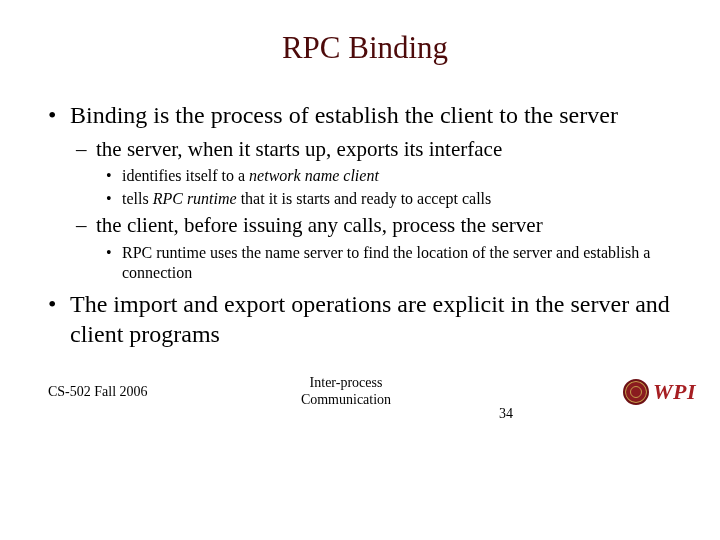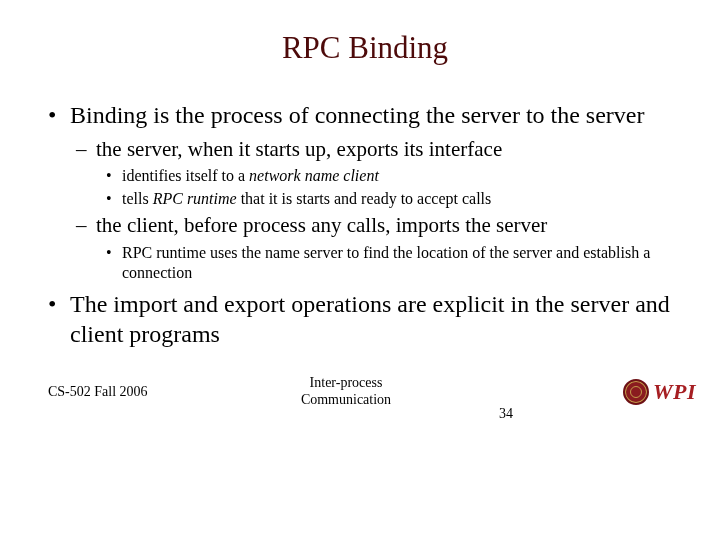--- a/index.html
+++ b/index.html
@@ -32,21 +32,21 @@
 </style>
 </head>
 <body>
 
 <div class="slide">
   <h1 class="title">RPC Binding</h1>
 
   <ul class="lvl1">
     <li>
       <span class="b">•</span>
-      <span class="t">Binding is the process of connecting the server to the server</span>
+      <span class="t">Binding is the process of establish the client to the server</span>
     </li>
   </ul>
 
   <ul class="lvl2">
     <li>
       <span class="b">–</span>
       <span class="t">the server, when it starts up, exports its interface</span>
     </li>
   </ul>
 
@@ -57,21 +57,21 @@
     </li>
     <li>
       <span class="b">•</span>
       <span class="t"><span>tells </span><span class="italic">RPC runtime</span><span> that it is starts and ready to accept calls</span></span>
     </li>
   </ul>
 
   <ul class="lvl2">
     <li>
       <span class="b">–</span>
-      <span class="t">the client, before process any calls, imports the server</span>
+      <span class="t">the client, before issuing any calls, process the server</span>
     </li>
   </ul>
 
   <ul class="lvl3">
     <li>
       <span class="b">•</span>
       <span class="t">RPC runtime uses the name server to find the location of the server and establish a connection</span>
     </li>
   </ul>
 

